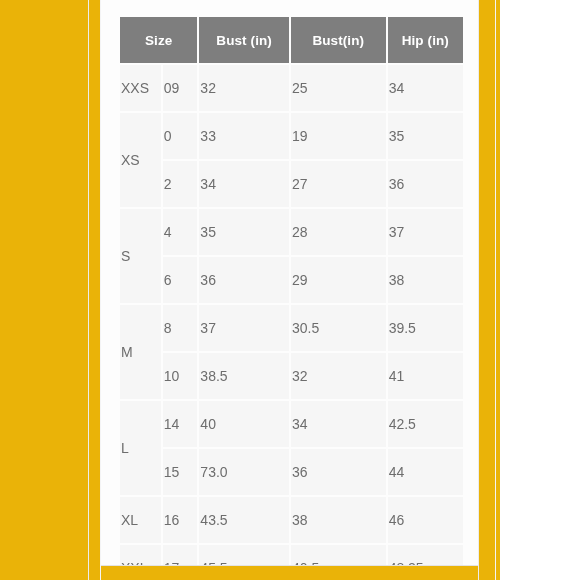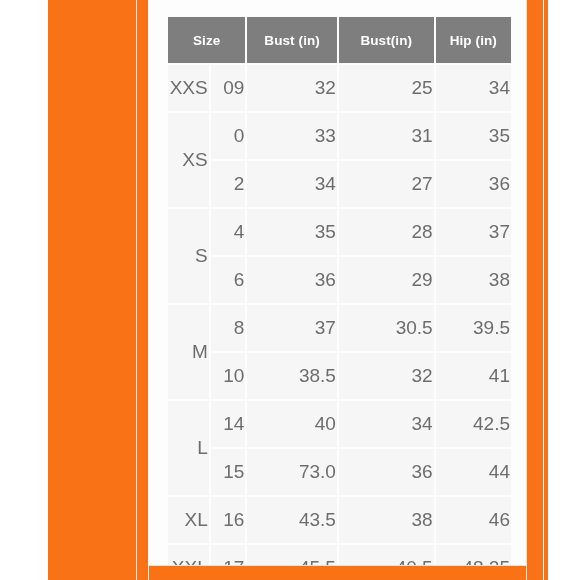--- a/index.html
+++ b/index.html
@@ -11,23 +11,22 @@
     height: 580px;
     background: #ffffff;
     font-family: "Liberation Sans", sans-serif;
     overflow: hidden;
   }
 
   .screen {
     position: relative;
     width: 500px;
     height: 580px;
-    background: #f97316;
+    background: #eab308;
     overflow: hidden;
-    margin-left: 48px;
   }
 
   
   .rail {
     position: absolute;
     top: 0;
     bottom: 0;
     width: 1px;
     background: #ececed;
   }
@@ -76,24 +75,24 @@
     font-weight: bold;
     height: 44px;
     text-align: center;
     vertical-align: middle;
     letter-spacing: 0.1px;
   }
 
   table.size-table td {
     background: #f6f6f6;
     color: #6d6d6d;
-    font-size: 19px;
+    font-size: 14px;
     font-weight: normal;
     height: 44px;
-    text-align: right;
+    text-align: left;
     vertical-align: middle;
   }
 
   td.size-letter {
     width: 40px;
   }
   td.size-num {
     width: 34px;
   }
 
@@ -137,21 +136,21 @@
               <td class="size-letter" rowspan="1">XXS</td>
               <td class="size-num">09</td>
               <td>32</td>
               <td>25</td>
               <td>34</td>
             </tr>
             <tr>
               <td class="size-letter" rowspan="2">XS</td>
               <td class="size-num">0</td>
               <td>33</td>
-              <td>31</td>
+              <td>19</td>
               <td>35</td>
             </tr>
             <tr>
               <td class="size-num">2</td>
               <td>34</td>
               <td>27</td>
               <td>36</td>
             </tr>
             <tr>
               <td class="size-letter" rowspan="2">S</td>

